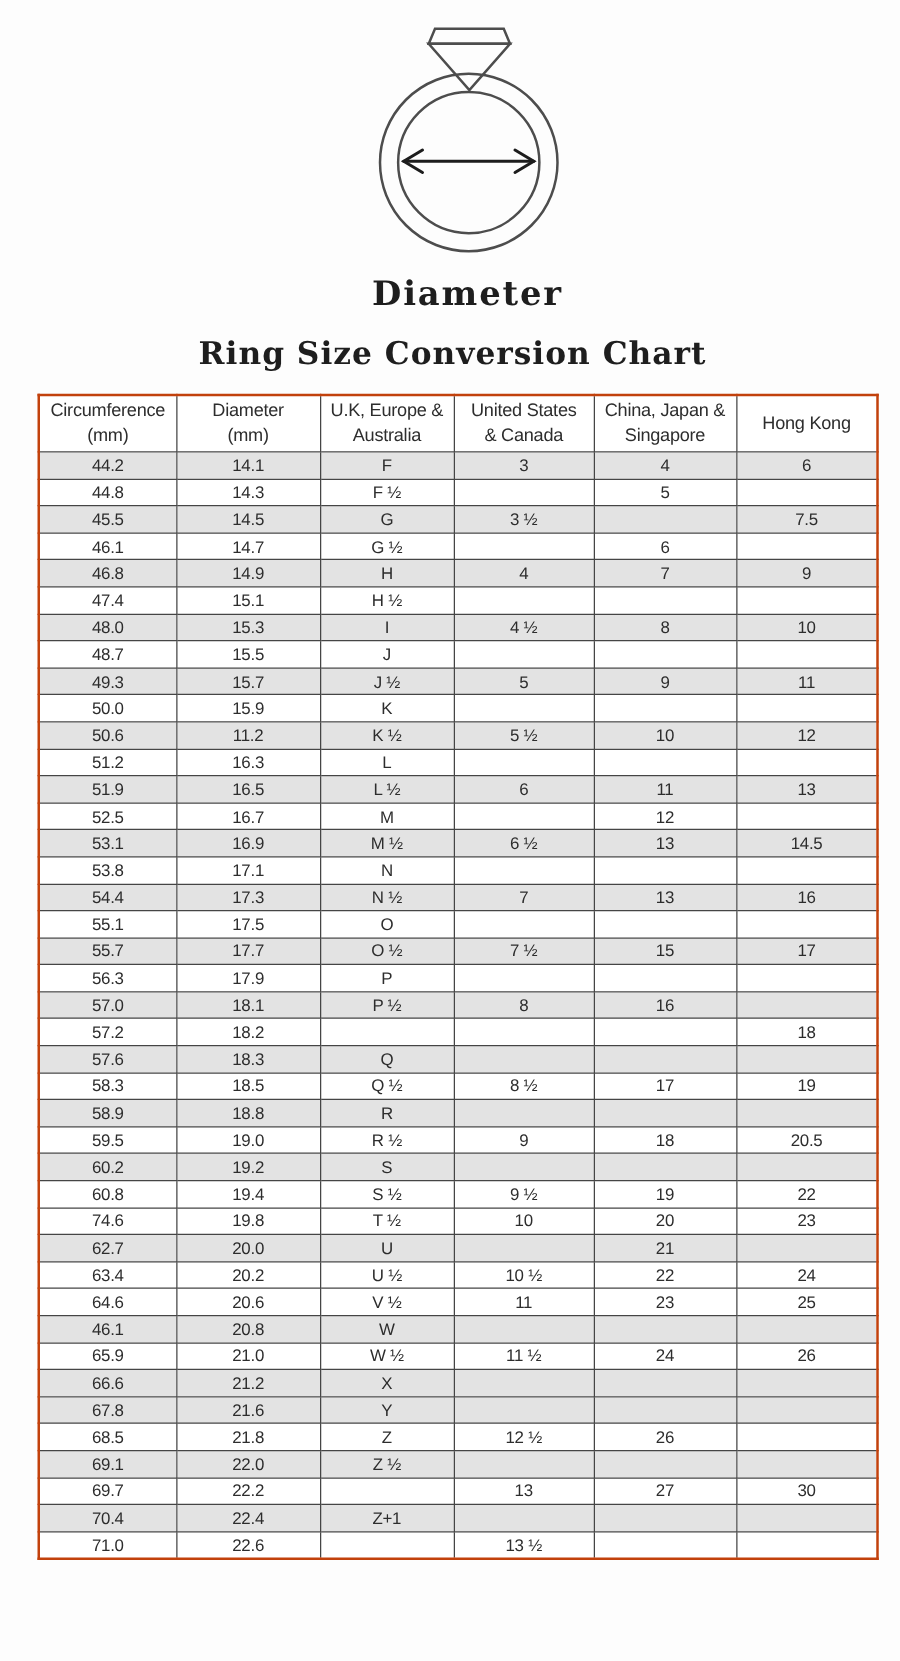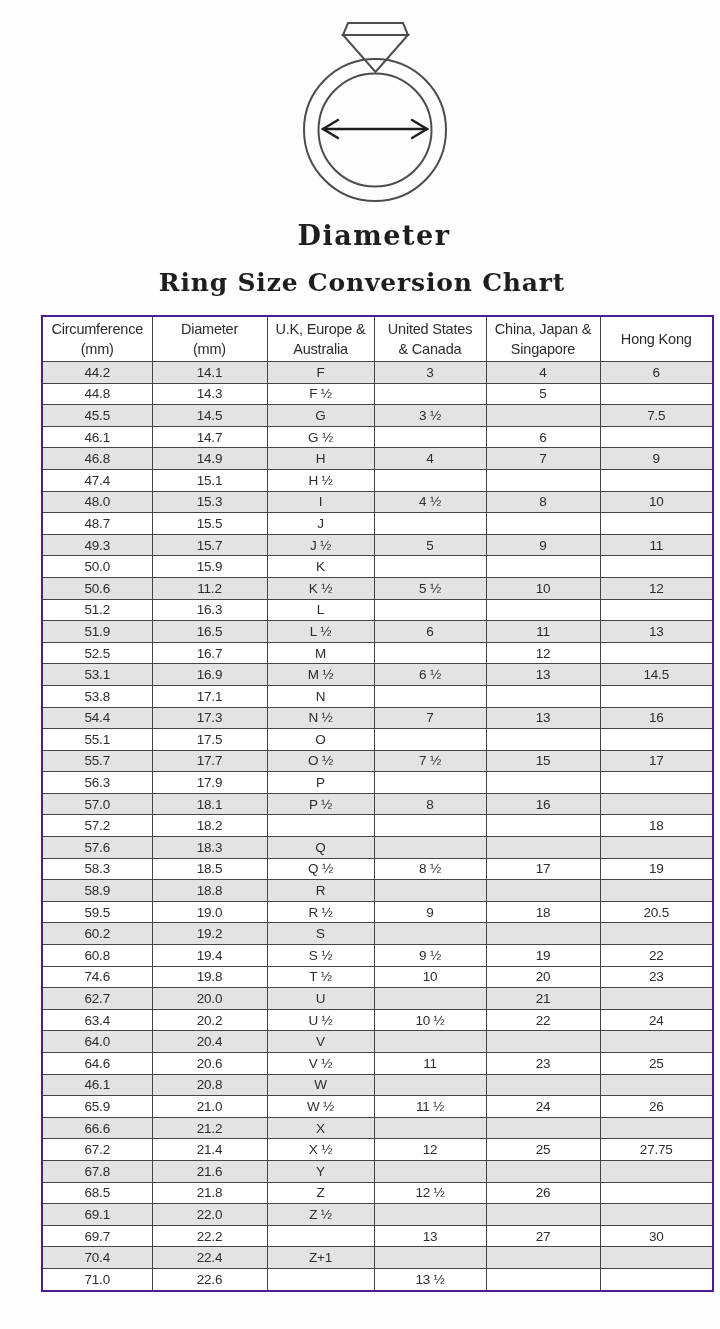--- a/index.html
+++ b/index.html
@@ -21,23 +21,22 @@
   }
   .chart-title {
     position:absolute; top:268px; left:0; width:720px;
     text-align:center; transform:translateX(2px);
     font-family:"DejaVu Serif", serif; font-weight:bold;
     font-size:25px; letter-spacing:0.8px; color:#1e1e1e;
   }
   table.conversion {
     position:absolute; top:315px; left:30px; width:671px;
     border-collapse:collapse; table-layout:fixed;
-    border:2px solid #4c1d95;
+    border:2px solid #c2410c;
     background:#ffffff;
-    margin-left:11px;
   }
   .conversion th, .conversion td {
     border:1px solid #454545;
     text-align:center; vertical-align:middle;
     padding:0; color:#2d2d2d;
     overflow:hidden; white-space:nowrap;
   }
   .conversion th {
     height:44px; font-weight:normal;
     font-size:14.5px; line-height:20px;
@@ -354,28 +353,20 @@
         <td></td>
       </tr>
       <tr>
         <td>63.4</td>
         <td>20.2</td>
         <td>U ½</td>
         <td>10 ½</td>
         <td>22</td>
         <td>24</td>
       </tr>
-      <tr class="shaded">
-        <td>64.0</td>
-        <td>20.4</td>
-        <td>V</td>
-        <td></td>
-        <td></td>
-        <td></td>
-      </tr>
       <tr>
         <td>64.6</td>
         <td>20.6</td>
         <td>V ½</td>
         <td>11</td>
         <td>23</td>
         <td>25</td>
       </tr>
       <tr class="shaded">
         <td>46.1</td>
@@ -394,28 +385,20 @@
         <td>26</td>
       </tr>
       <tr class="shaded">
         <td>66.6</td>
         <td>21.2</td>
         <td>X</td>
         <td></td>
         <td></td>
         <td></td>
       </tr>
-      <tr>
-        <td>67.2</td>
-        <td>21.4</td>
-        <td>X ½</td>
-        <td>12</td>
-        <td>25</td>
-        <td>27.75</td>
-      </tr>
       <tr class="shaded">
         <td>67.8</td>
         <td>21.6</td>
         <td>Y</td>
         <td></td>
         <td></td>
         <td></td>
       </tr>
       <tr>
         <td>68.5</td>

